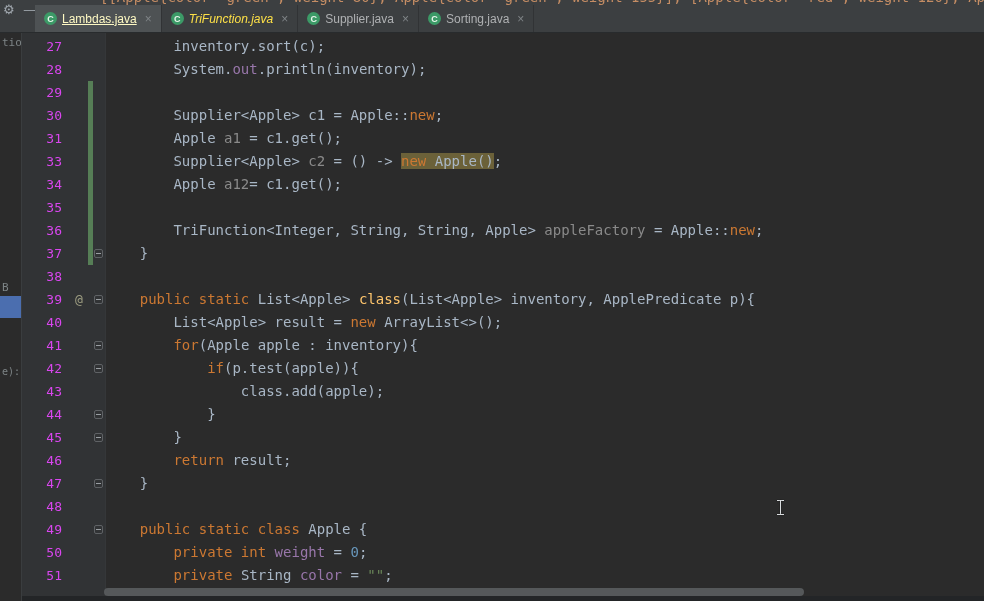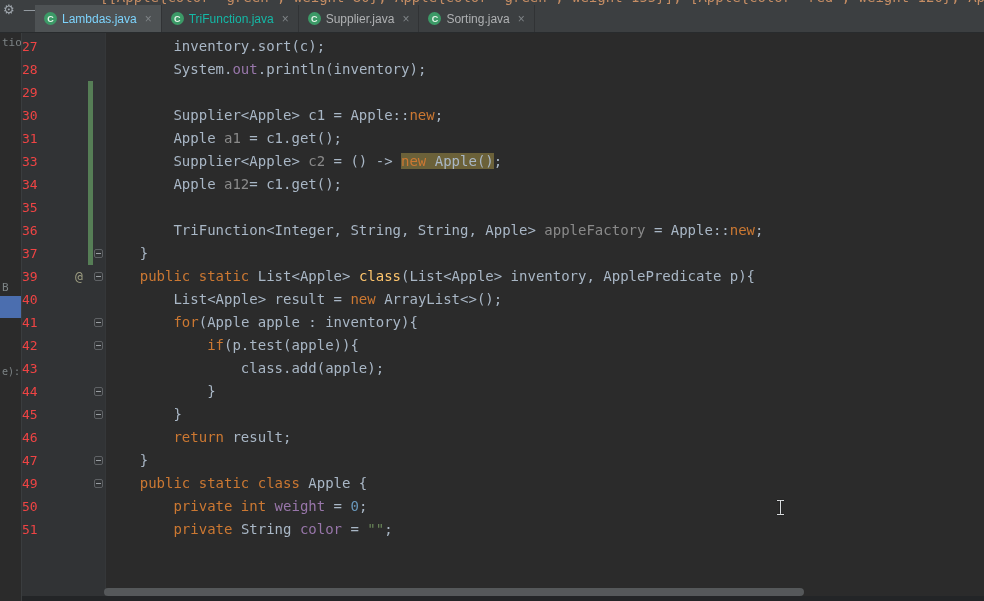--- a/index.html
+++ b/index.html
@@ -34,21 +34,21 @@
     font-family:"DejaVu Sans Mono","Liberation Mono",monospace;white-space:nowrap}
   .frag.small{font-size:10px}
   .sel-block{position:absolute;left:0;width:22px;height:22px;background:#4B6EAF}
 
   .editor{position:relative;flex:1;overflow:hidden;background:#2B2B2B;
     font-family:"DejaVu Sans Mono","Liberation Mono",monospace;font-size:14px;line-height:23px}
   .gutter-bg{position:absolute;left:0;top:0;bottom:0;width:84px;background:#313335;
     border-right:1px solid #353739}
   .lines{position:absolute;top:2px;left:0;right:0}
   .line{display:flex;height:23px}
-  .ln{width:48px;flex:none;color:#ef4444;padding-right:8px;font-size:13px}
+  .ln{width:48px;flex:none;color:#d946ef;text-align:right;padding-right:8px;font-size:13px}
   .icons-cell{width:36px;flex:none;position:relative}
   .at-mark{position:absolute;left:5px;top:0;color:#9C9C80;font-size:13px}
   .fold{position:absolute;right:3px;top:7px;width:9px;height:9px;border:1px solid #5F6265;
     border-radius:2px}
   .fold::after{content:"";position:absolute;left:1px;right:1px;top:3px;height:1px;background:#9A9FA3}
   .codecell{flex:1;white-space:pre;color:#A9B7C6}
 
   .seg-plain{color:#A9B7C6}
   .seg-kw{color:#CC7832}
   .seg-cmt{color:#808080}
@@ -80,26 +80,26 @@
 <div id="app">
 
   <div class="topbar">
     <div class="win-icons">
         <span class="wicon">⚙</span>
         <span class="wicon">—</span>
       </div>
     <div class="tab-bar">
         <div class="tab active">
           <span class="class-icon">C</span>
-          <span style="color: #7dd3fc;">Lambdas.java</span>
+          <span style="color: #fef9c3; text-decoration: underline;">Lambdas.java</span>
           <span class="tab-close">×</span>
         </div>
         <div class="tab">
           <span class="class-icon">C</span>
-          <span style="color: #14b8a6;">TriFunction.java</span>
+          <span style="color: #fde047; font-style: italic;">TriFunction.java</span>
           <span class="tab-close">×</span>
         </div>
         <div class="tab">
           <span class="class-icon">C</span>
           <span style="color: rgb(175, 177, 179);">Supplier.java</span>
           <span class="tab-close">×</span>
         </div>
         <div class="tab">
           <span class="class-icon">C</span>
           <span style="color: rgb(175, 177, 179); text-align: center;">Sorting.java</span>
@@ -171,20 +171,25 @@
             <div class="codecell"><span class="seg-plain">        TriFunction&lt;Integer, String, String, Apple&gt; </span><span class="seg-un">appleFactory</span><span class="seg-plain"> = Apple::</span><span class="seg-kw">new</span><span class="seg-plain">;</span></div>
           </div>
           <div class="line">
             <div class="ln">37</div>
             <div class="icons-cell">
               <span class="fold"></span>
             </div>
             <div class="codecell"><span class="seg-plain">    }</span></div>
           </div>
           <div class="line">
+            <div class="ln">38</div>
+            <div class="icons-cell"></div>
+            <div class="codecell"></div>
+          </div>
+          <div class="line">
             <div class="ln">39</div>
             <div class="icons-cell">
               <span class="at-mark">@</span>
               <span class="fold"></span>
             </div>
             <div class="codecell"><span class="seg-plain">    </span><span class="seg-kw">public static </span><span class="seg-plain">List&lt;Apple&gt; </span><span class="seg-mth">class</span><span class="seg-plain">(List&lt;Apple&gt; inventory, ApplePredicate p){</span></div>
           </div>
           <div class="line">
             <div class="ln">40</div>
             <div class="icons-cell"></div>
@@ -227,20 +232,25 @@
             <div class="ln">46</div>
             <div class="icons-cell"></div>
             <div class="codecell"><span class="seg-plain">        </span><span class="seg-kw">return</span><span class="seg-plain"> result;</span></div>
           </div>
           <div class="line">
             <div class="ln">47</div>
             <div class="icons-cell">
               <span class="fold"></span>
             </div>
             <div class="codecell"><span class="seg-plain">    }</span></div>
+          </div>
+          <div class="line">
+            <div class="ln">48</div>
+            <div class="icons-cell"></div>
+            <div class="codecell"></div>
           </div>
           <div class="line">
             <div class="ln">49</div>
             <div class="icons-cell">
               <span class="fold"></span>
             </div>
             <div class="codecell"><span class="seg-plain">    </span><span class="seg-kw">public static class </span><span class="seg-plain">Apple {</span></div>
           </div>
           <div class="line">
             <div class="ln">50</div>

